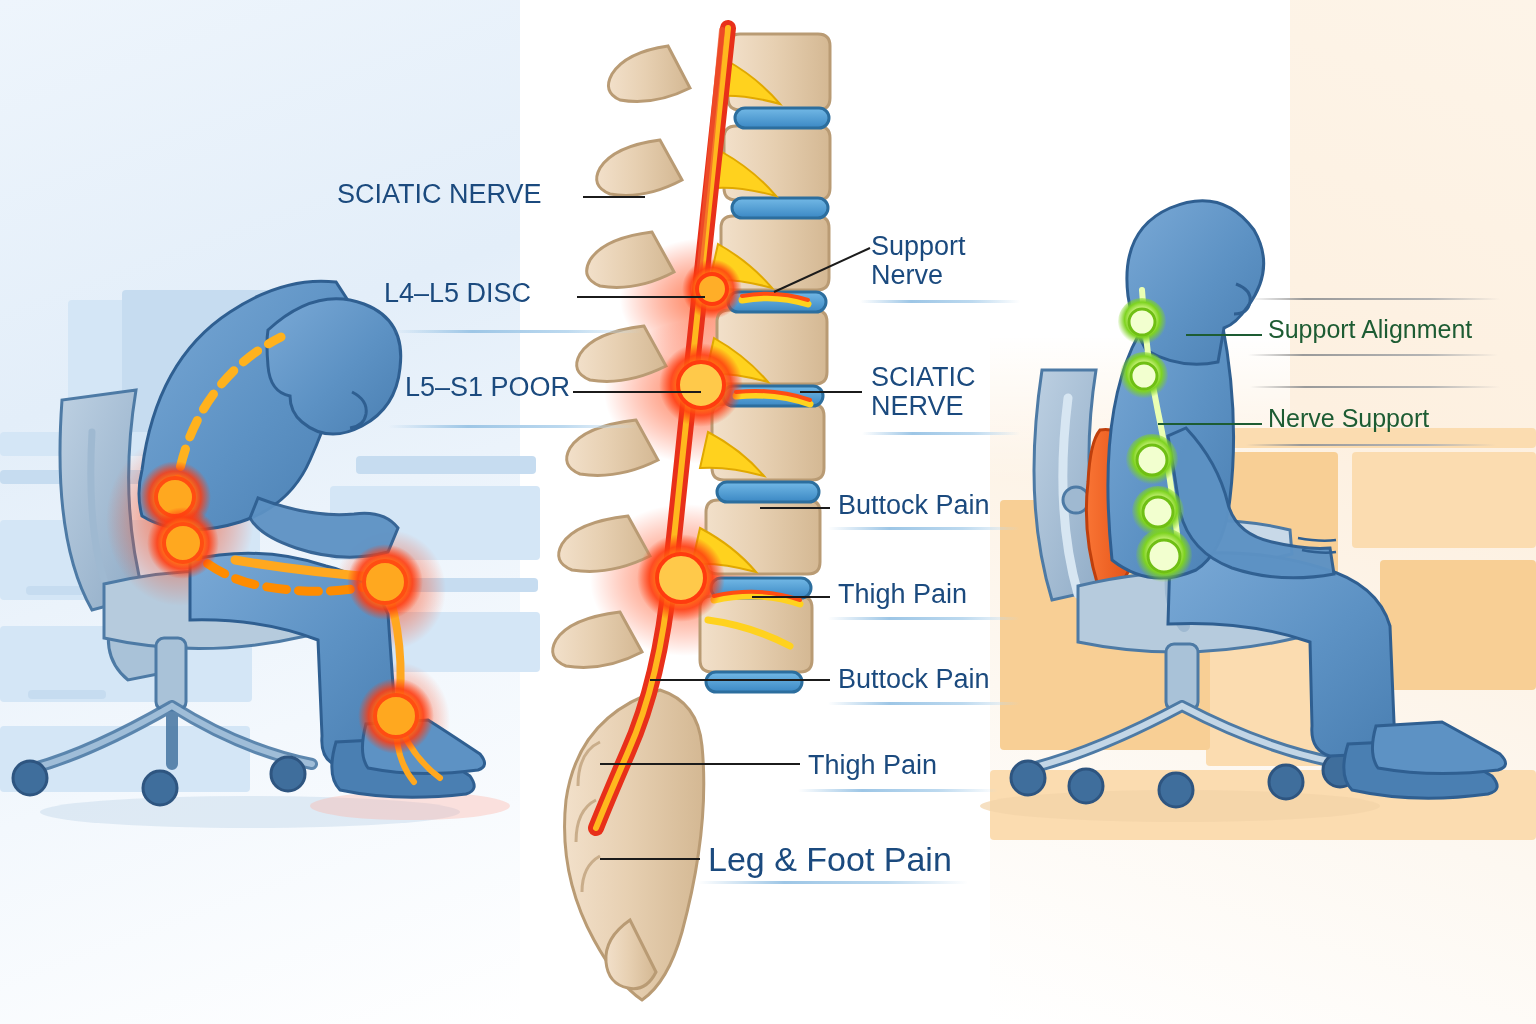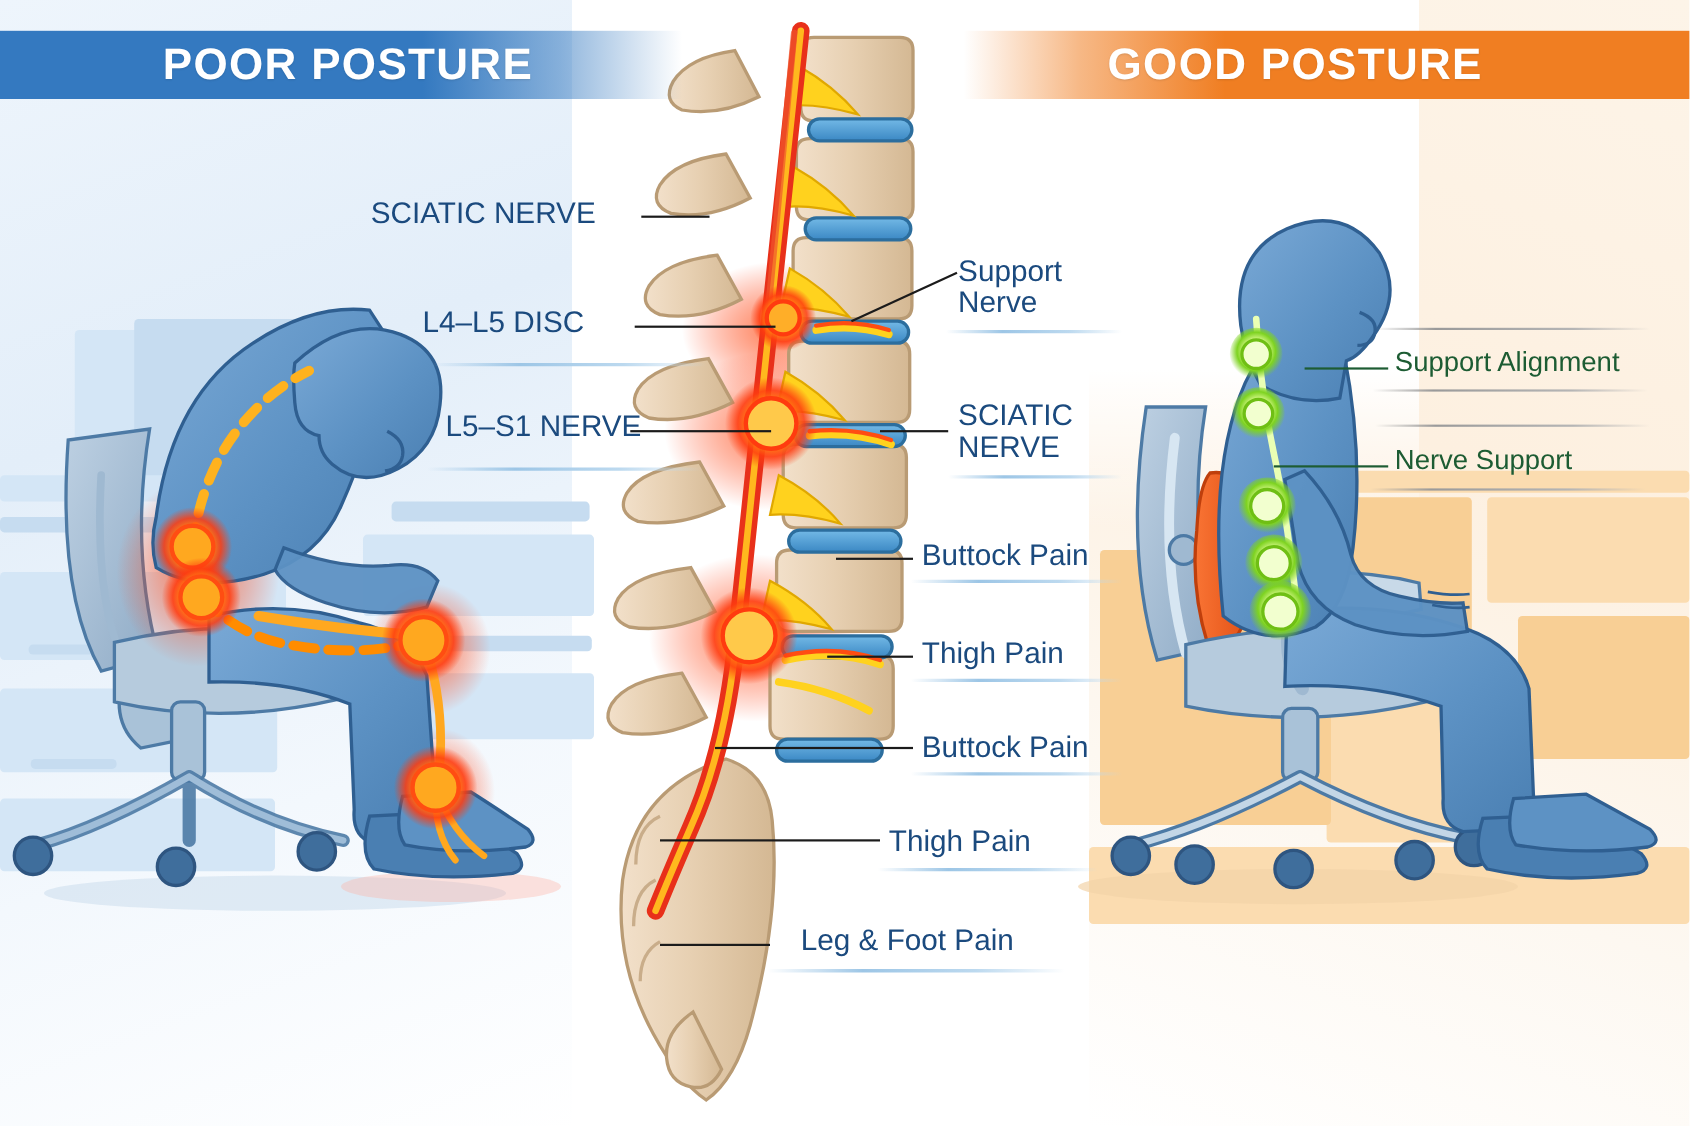--- a/index.html
+++ b/index.html
@@ -328,36 +328,30 @@
         <circle cx="1152" cy="460" r="26" fill="url(#greenGlow)"></circle>
         <circle cx="1152" cy="460" r="15" fill="#f2ffcf" stroke="#6fbf14" stroke-width="3"></circle>
         <circle cx="1158" cy="512" r="26" fill="url(#greenGlow)"></circle>
         <circle cx="1158" cy="512" r="15" fill="#f2ffcf" stroke="#6fbf14" stroke-width="3"></circle>
         <circle cx="1164" cy="556" r="28" fill="url(#greenGlow)"></circle>
         <circle cx="1164" cy="556" r="16" fill="#f2ffcf" stroke="#6fbf14" stroke-width="3"></circle>
       </g>
     </g>
   </svg>
 
-  <div class="banner banner-left">
-    <span class="banner-text">POOR POSTURE</span>
-  </div>
-  <div class="banner banner-right">
-    <span class="banner-text">GOOD POSTURE</span>
-  </div>
 
   <div class="leader" style="left:583px; top:196px; width:62px;"></div>
   <div class="lbl lbl-bold" style="left:337px; top:180px; font-size:27px;">SCIATIC NERVE</div>
 
   <div class="leader" style="left:577px; top:296px; width:128px;"></div>
   <div class="lbl lbl-bold" style="left:384px; top:279px; font-size:27px;">L4–L5 DISC</div>
   <div class="rule" style="left:392px; top:330px; width:250px;"></div>
 
   <div class="leader" style="left:573px; top:391px; width:128px;"></div>
-  <div class="lbl lbl-bold" style="left:405px; top:373px; font-size:27px;">L5–S1 NERVE</div>
+  <div class="lbl lbl-bold" style="left:405px; top:373px; font-size:27px;">L5–S1 POOR</div>
   <div class="rule" style="left:388px; top:425px; width:250px;"></div>
 
   <svg style="position:absolute; left:770px; top:240px; width:120px; height:60px;" aria-hidden="true">
     <line x1="4" y1="52" x2="100" y2="8" stroke="#1b1b1b" stroke-width="2"></line>
   </svg>
   <div class="lbl" style="left:871px; top:232px; font-size:27px;">
     <div>Support</div>
     <div>Nerve</div>
   </div>
   <div class="rule" style="left:860px; top:300px; width:160px;"></div>
@@ -379,21 +373,21 @@
 
   <div class="leader" style="left:650px; top:679px; width:180px;"></div>
   <div class="lbl" style="left:838px; top:665px; font-size:27px;">Buttock Pain</div>
   <div class="rule" style="left:828px; top:702px; width:192px;"></div>
 
   <div class="leader" style="left:600px; top:763px; width:200px;"></div>
   <div class="lbl" style="left:808px; top:751px; font-size:27px;">Thigh Pain</div>
   <div class="rule" style="left:798px; top:789px; width:200px;"></div>
 
   <div class="leader" style="left:600px; top:858px; width:100px;"></div>
-  <div class="lbl" style="left:708px; top:841px; font-size:27px;margin-left:20px;">Leg &amp; Foot Pain</div>
+  <div class="lbl" style="left:708px; top:841px; font-size:34px;">Leg &amp; Foot Pain</div>
   <div class="rule" style="left:698px; top:881px; width:270px;"></div>
 
   <div class="rule-gray" style="left:1250px; top:298px; width:250px;"></div>
   <div class="leader-green" style="left:1186px; top:334px; width:76px;"></div>
   <div class="lbl lbl-green" style="left:1268px; top:316px; font-size:25px;">Support Alignment</div>
   <div class="rule-gray" style="left:1248px; top:354px; width:250px;"></div>
 
   <div class="rule-gray" style="left:1250px; top:386px; width:250px;"></div>
   <div class="leader-green" style="left:1158px; top:423px; width:104px;"></div>
   <div class="lbl lbl-green" style="left:1268px; top:405px; font-size:25px;">Nerve Support</div>

